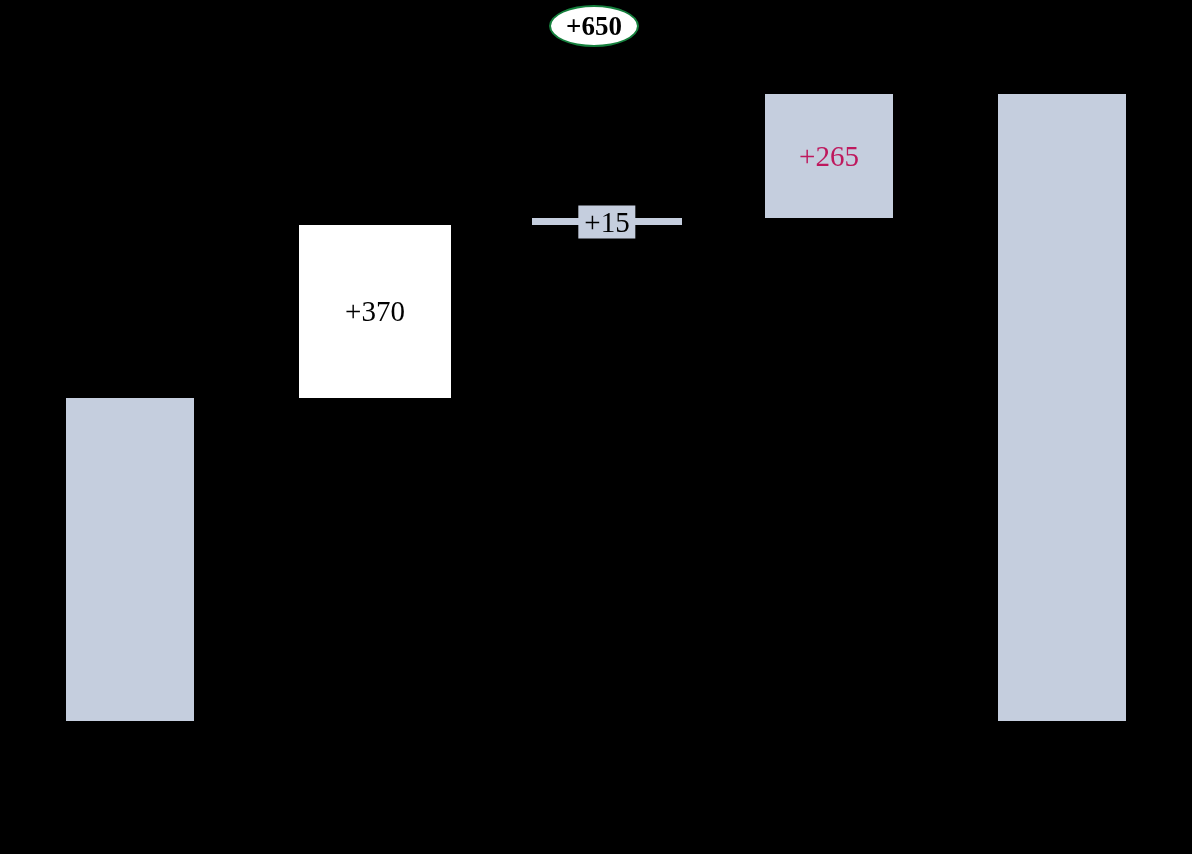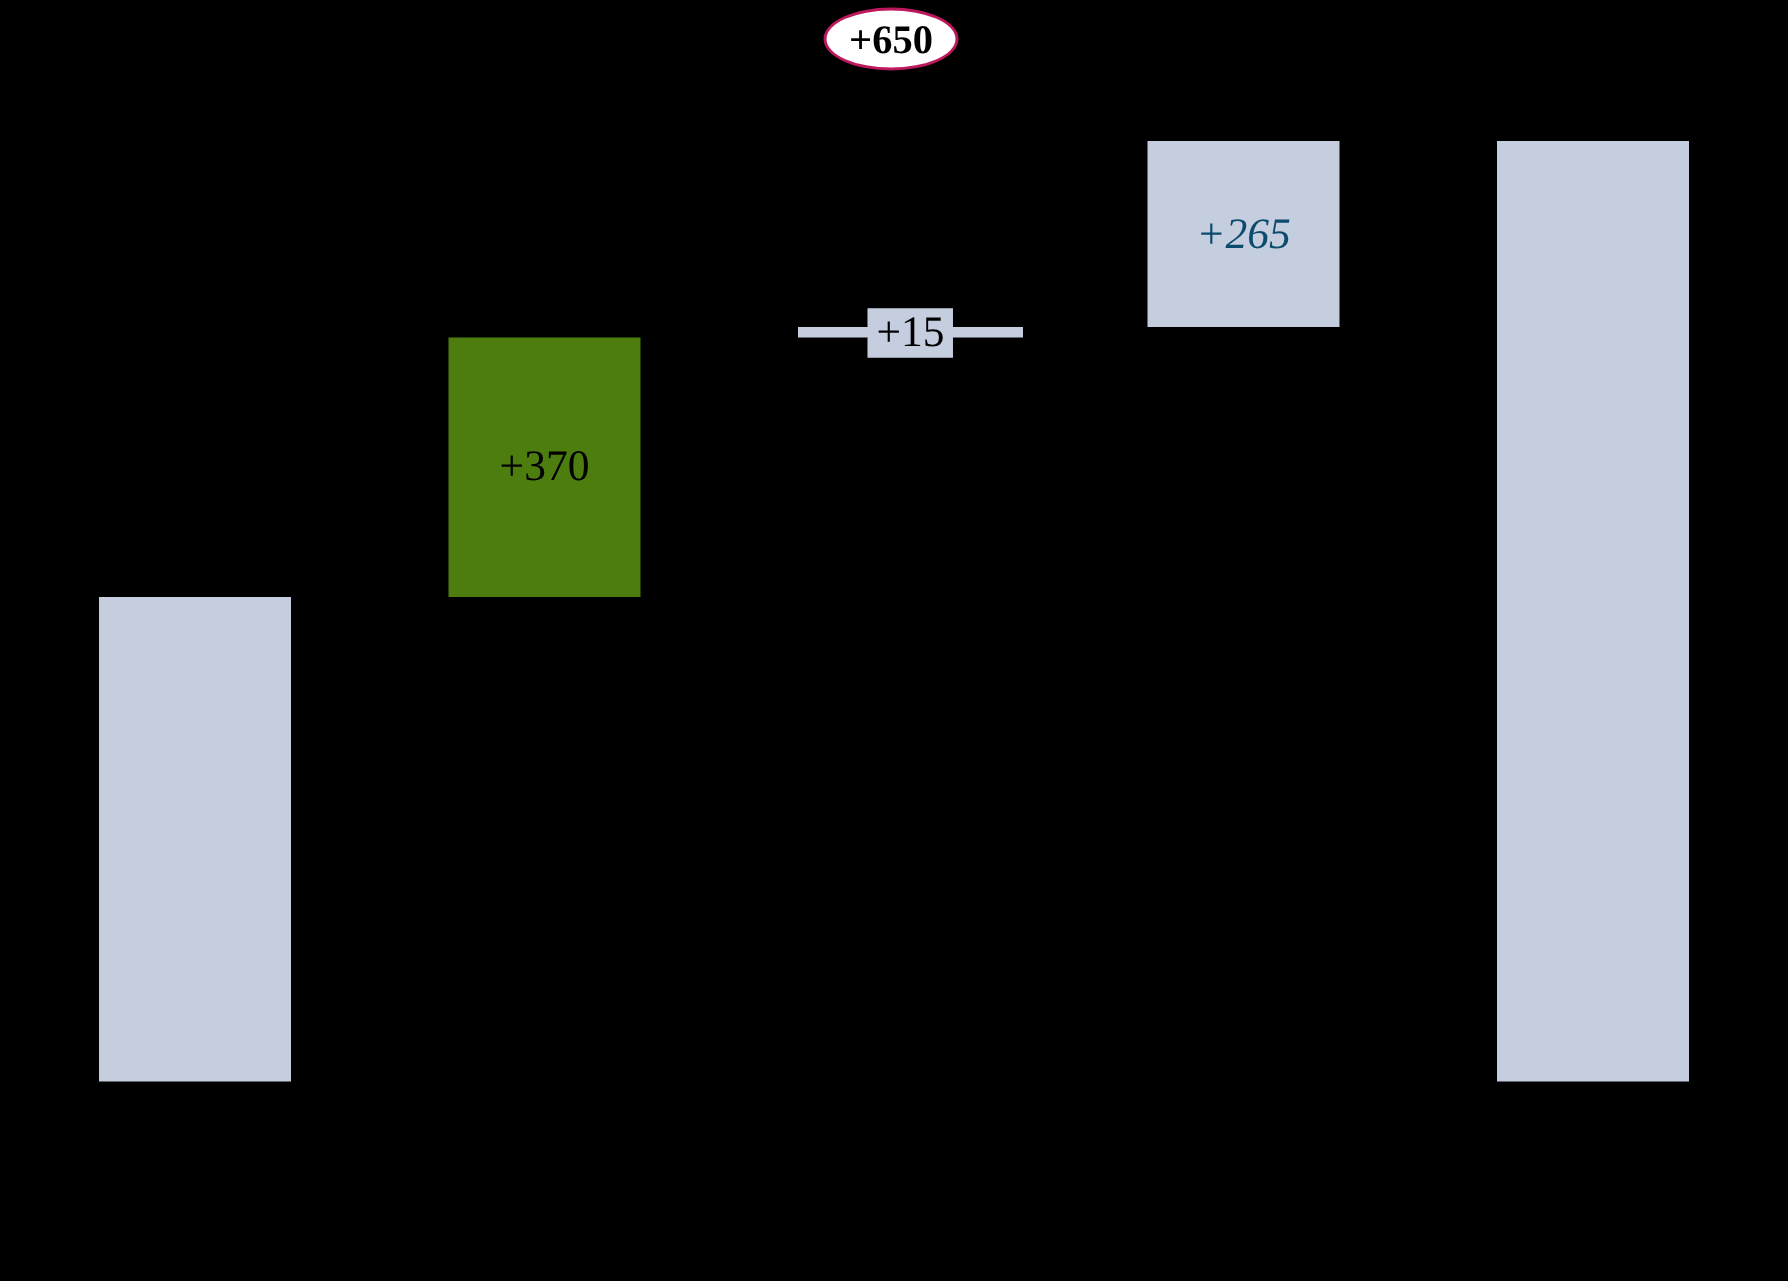--- a/index.html
+++ b/index.html
@@ -45,47 +45,47 @@
     padding: 1px 6px 2px 6px;
     line-height: 30px;
   }
   .total-ellipse {
     position: absolute;
     left: 549px;
     top: 5px;
     width: 90px;
     height: 42px;
     background: #ffffff;
-    border: 2px solid #be185d;
+    border: 2px solid #15803d;
     border-radius: 50%;
     box-sizing: border-box;
     display: flex;
     align-items: center;
     justify-content: center;
   }
   .total-ellipse span {
     font-weight: bold;
     font-size: 27px;
     color: #000000;
     line-height: 1;
   }
 </style>
 </head>
 <body>
 
 <div class="chart">
   <div class="plot" id="plot">
       <div class="bar" style="left: 66px; width: 128px; top: 398.378px; height: 322.622px; background: rgb(197, 206, 222);"></div>
-      <div class="bar" style="left: 299px; width: 128px; top: 225.378px; height: 173px; background: #4d7c0f;">
+      <div class="bar" style="left: 299px; width: 152px; top: 225.378px; height: 173px; background: #ffffff;">
         <span class="bar-label" style="color: rgb(0, 0, 0);">+370</span>
       </div>
       <div class="bar thin" style="left: 532px; width: 150px; top: 218.365px; height: 7.01351px; background: rgb(197, 206, 222);">
         <span class="bar-label" style="color: rgb(0, 0, 0); background: rgb(197, 206, 222);">+15</span>
       </div>
       <div class="bar" style="left: 765px; width: 128px; top: 94.4595px; height: 123.905px; background: rgb(197, 206, 222);">
-        <span class="bar-label" style="color: #0c4a6e; font-style: italic;">+265</span>
+        <span class="bar-label" style="color: #be185d;">+265</span>
       </div>
       <div class="bar" style="left: 998px; width: 128px; top: 94.4595px; height: 626.541px; background: rgb(197, 206, 222);"></div>
     </div>
   <div class="total-ellipse" style="background: rgb(255, 255, 255);">
     <span style="color: rgb(0, 0, 0);">+650</span>
   </div>
 </div>
 
 </body></html>

